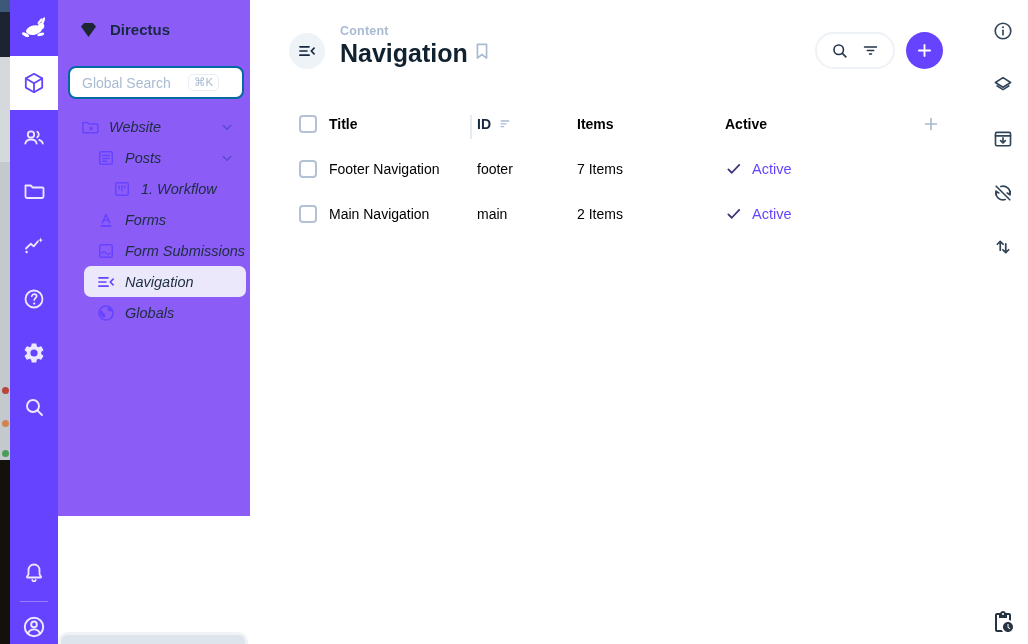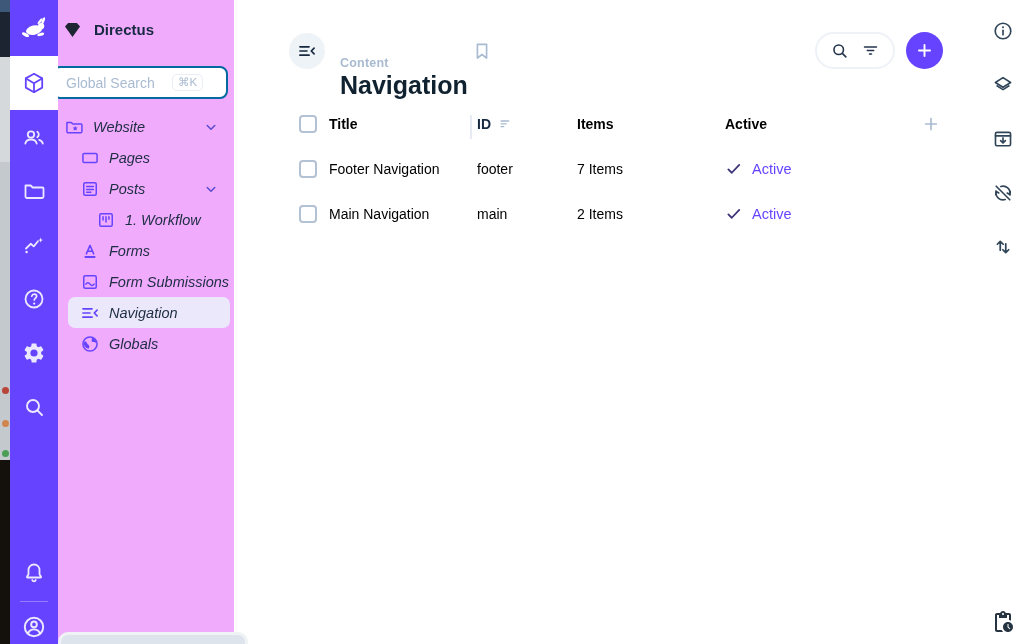--- a/index.html
+++ b/index.html
@@ -28,21 +28,21 @@
   .mb-item { width:48px; height:54px; display:flex; align-items:center; justify-content:center;
     color:rgba(255,255,255,0.88); cursor:pointer; }
   .mb-item.active { background:#ffffff; color:#6644FF; }
   .mb-bottom { position:absolute; bottom:0; left:0; width:48px; }
   .mb-divider { width:28px; height:1px; background:rgba(255,255,255,0.3); margin:8px auto; }
   .mb-bell, .mb-avatar { width:48px; height:40px; display:flex; align-items:center;
     justify-content:center; color:rgba(255,255,255,0.88); cursor:pointer; }
   .mb-avatar { height:34px; }
 
   
-  .sidebar { position:absolute; left:42px; top:0; width:192px; height:644px; background:#f0abfc; }
+  .sidebar { position:absolute; left:58px; top:0; width:192px; height:516px; background:#8b5cf6; }
   .project-row { height:58px; display:flex; align-items:center; gap:11px; padding-left:20px; }
   .project-name { font-size:15px; font-weight:700; color:#172940; }
   .global-search { margin:8px 6px 0 10px; height:33px; border:2px solid #0369a1; border-radius:8px;
     display:flex; align-items:center; padding:0 6px 0 12px; gap:6px; background:#fff; }
   .global-search input { border:none; outline:none; width:100px; font-size:14px; color:#172940;
     font-family:"Liberation Sans", sans-serif; background:transparent; }
   .global-search input::placeholder { color:#a9bbd1; }
   .kbd { font-size:11.5px; color:#a9bbd1; border:1.5px solid #e9eef5; border-radius:5px;
     padding:2px 5px; line-height:1; }
   .tree { margin-top:12px; padding-left:10px; padding-right:4px; }
@@ -54,21 +54,21 @@
   .lvl1 { margin-left:16px; }
   .lvl2 { margin-left:32px; }
   .tree-item.active { background:#ece8fc; }
 
   
   .main { position:absolute; left:250px; top:0; width:728px; height:644px; background:#fff; }
   .page-header { position:relative; height:100px; display:flex; align-items:center; }
   .icon-circle { position:absolute; left:39px; top:33px; width:36px; height:36px; border-radius:50%;
     background:#eef3f8; border:none; display:flex; align-items:center; justify-content:center;
     color:#172940; cursor:pointer; }
-  .title-block { position:absolute; left:90px; top:24px;margin-top:32px; }
+  .title-block { position:absolute; left:90px; top:24px; }
   .breadcrumb { font-size:12.5px; font-weight:700; color:#a9bbd1; letter-spacing:.2px; }
   .page-title { font-size:25px; font-weight:700; color:#10212f; margin-top:1px;
     font-family:"Liberation Sans", sans-serif; }
   .bookmark { position:absolute; left:222px; top:40px; color:#a9bbd1; cursor:pointer; display:flex; }
   .header-actions { position:absolute; right:35px; top:32px; display:flex; align-items:center; gap:11px; }
   .pill { height:37px; border:2px solid #eef2f7; border-radius:19px; display:flex; align-items:center;
     gap:12px; padding:0 13px; background:#fff; }
   .pill .p-icon { color:#22334a; display:flex; cursor:pointer; }
   .add-btn { width:37px; height:37px; border-radius:50%; background:#6644FF; border:none;
     display:flex; align-items:center; justify-content:center; color:#fff; cursor:pointer; }
@@ -222,28 +222,20 @@
           </svg>
         </span>
         <span class="t-label">Website</span>
         <span class="t-chevron">
           <svg width="18" height="18" viewBox="0 0 24 24" fill="none" stroke="currentColor" stroke-width="2" stroke-linecap="round" stroke-linejoin="round">
               <path d="M7 10l5 5 5-5"></path>
             </svg>
         </span>
       </div>
 
-      <div class="tree-item lvl1">
-        <span class="t-icon">
-          <svg width="20" height="20" viewBox="0 0 24 24" fill="none" stroke="currentColor" stroke-width="1.8">
-              <rect x="3.5" y="6.5" width="17" height="11" rx="1.6"></rect>
-            </svg>
-        </span>
-        <span class="t-label">Pages</span>
-      </div>
 
       <div class="tree-item lvl1">
         <span class="t-icon">
           <svg width="20" height="20" viewBox="0 0 24 24" fill="none" stroke="currentColor" stroke-width="1.8" stroke-linecap="round">
             <rect x="4.5" y="4.5" width="15" height="15" rx="1.8"></rect>
               <path d="M8 9h8M8 12.5h8M8 16h5"></path>
           </svg>
         </span>
         <span class="t-label">Posts</span>
         <span class="t-chevron">

